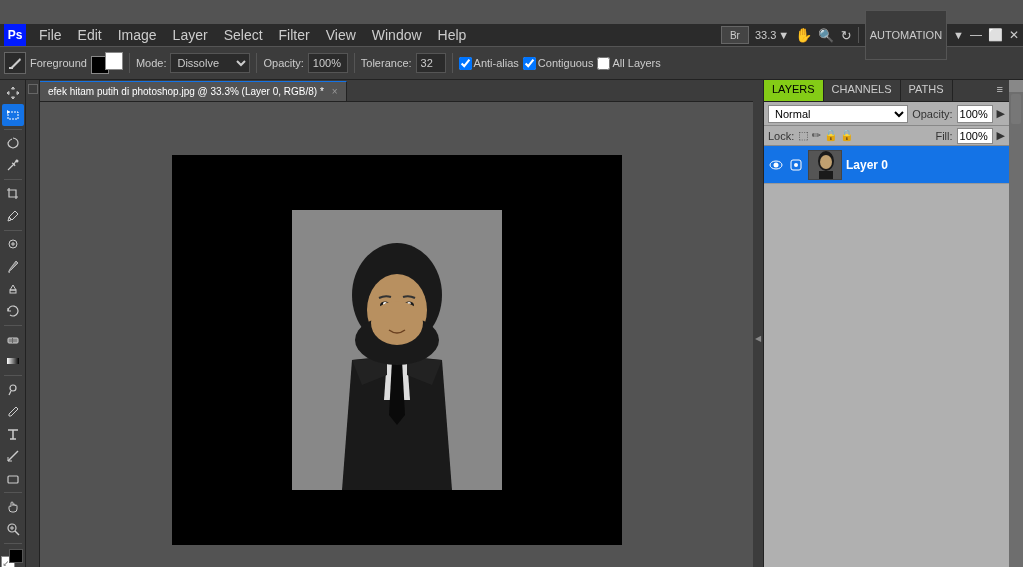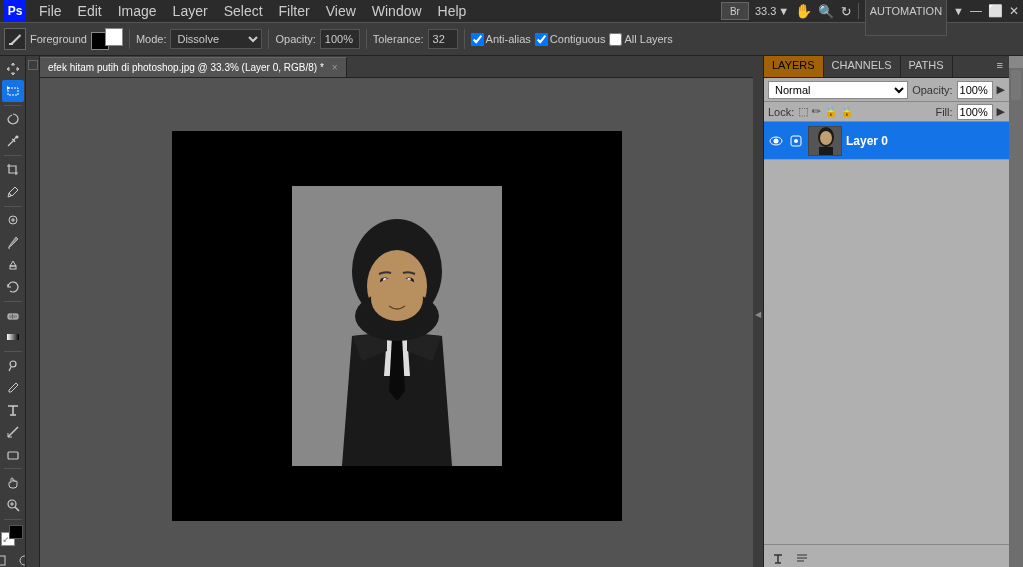--- a/index.html
+++ b/index.html
@@ -1,20 +1,20 @@
 <!DOCTYPE html>
 <html><head>
   <meta charset="utf-8">
   <style>
     * { margin: 0; padding: 0; box-sizing: border-box; }
     body { width: 1023px; height: 567px; overflow: hidden; font-family: Arial, sans-serif; font-size: 11px; background: #535353; color: #ccc; }
 
     
     #menubar {
-      display: flex; align-items: center; background: #2b2b2b; height: 22px; padding: 0 4px; gap: 2px;
+      display: flex; align-items: center; background: #2b2b2b; height: 22px; padding: 0 4px; gap: 2px; margin-top: 24px;
     }
     .ps-logo { width: 22px; height: 22px; background: #001aff; display: flex; align-items: center; justify-content: center; color: white; font-weight: bold; font-size: 12px; margin-right: 4px; }
     .menu-item { padding: 2px 7px; color: #ccc; cursor: pointer; font-size: 14px; }
 
     
     #toolbar {
       display: flex; align-items: center; background: #3c3c3c; height: 28px; padding: 16px 4px; gap: 4px; border-top: 1px solid #555; border-bottom: 1px solid #222;
     }
     .toolbar-label { color: #ccc; font-size: 11px; }
     .toolbar-select { background: #2b2b2b; color: #ccc; border: 1px solid #555; height: 20px; font-size: 11px; padding: 0 2px; }
@@ -59,21 +59,21 @@
     }
 
     
     #right-panel {
       width: 246px; background: #b0b0b0; border-left: 1px solid #222; display: flex; flex-direction: column;
     }
     #panel-header {
       display: flex; background: #3c3c3c; height: 22px; border-bottom: 1px solid #222;
     }
     .panel-tab { padding: 3px 8px; font-size: 11px; color: #ccc; cursor: pointer; border-right: 1px solid #222; }
-    .panel-tab.active { background: #a16207; color: #000; }
+    .panel-tab.active { background: #84cc16; color: #000; }
     .panel-tab-arrow { margin-left: auto; padding: 3px 6px; color: #ccc; cursor: pointer; }
 
     #blend-bar {
       display: flex; align-items: center; background: #b0b0b0; padding: 3px 4px; gap: 4px; border-bottom: 1px solid #888; height: 24px;
     }
     .blend-select { background: #fff; border: 1px solid #888; height: 18px; font-size: 11px; padding: 0 2px; flex: 1; }
     .blend-label { font-size: 11px; color: #333; }
     .blend-input { background: #fff; border: 1px solid #888; height: 18px; font-size: 11px; padding: 0 2px; width: 36px; }
 
     #lock-bar {
@@ -152,21 +152,21 @@
       </svg>
   </div>
   <span class="toolbar-label">Foreground</span>
 
   <div style="position:relative; width:32px; height:22px;">
     <div style="position:absolute; bottom:0; left:0; width:18px; height:18px; background:#000; border:1px solid #888;"></div>
     <div style="position:absolute; top:0; right:0; width:18px; height:18px; background:#fff; border:1px solid #888;"></div>
   </div>
   <div class="toolbar-divider"></div>
   <span class="toolbar-label">Mode:</span>
-  <select class="toolbar-select" style="width:92px;">
+  <select class="toolbar-select" style="width:80px;">
     <option>Dissolve</option>
   </select>
   <div class="toolbar-divider"></div>
   <span class="toolbar-label">Opacity:</span>
   <input class="toolbar-input" type="text" style="width: 40px;" value="100%">
   <div class="toolbar-divider"></div>
   <span class="toolbar-label">Tolerance:</span>
   <input class="toolbar-input" type="text" style="width: 30px;" value="32">
   <div class="toolbar-divider"></div>
   <label class="toolbar-checkbox-label">

